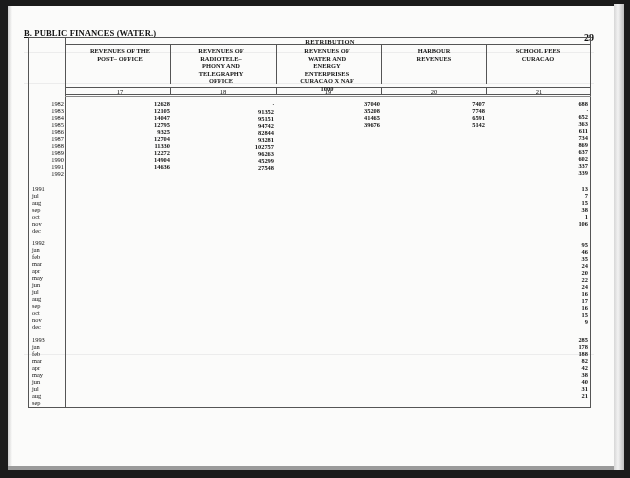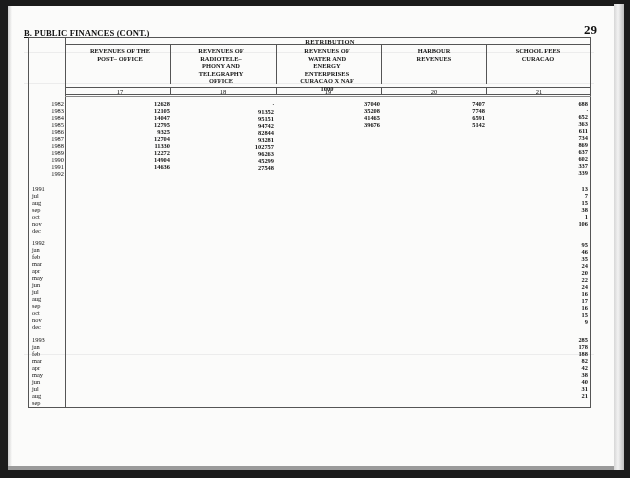--- a/index.html
+++ b/index.html
@@ -24,21 +24,21 @@
   .bottom-shadow {
     position:absolute; left:8px; top:466px; width:606px; height:4px;
     background:#9a9a9a;
   }
   .section-title {
     position:absolute; left:24px; top:28px;
     font-size:8.6px; font-weight:bold; letter-spacing:0.1px;
     text-decoration:underline; white-space:nowrap;
   }
   .page-number {
-    position:absolute; left:584px; top:22px; font-size:13px; font-weight:bold;
+    position:absolute; left:584px; top:32px; font-size:10px; font-weight:bold;
   }
   
   .frame {
     position:absolute; left:28px; top:37px; width:563px; height:371px;
     border:1px solid #555; box-sizing:border-box;
   }
   .vline { position:absolute; width:1px; background:#555; }
   .hline { position:absolute; height:1px; background:#555; }
   .hthin { position:absolute; height:1px; background:#888; }
   .group-header {
@@ -66,21 +66,21 @@
 
 <div class="page"></div>
 <div class="page-left-shadow"></div>
 <div class="page-edge"></div>
 <div class="bottom-shadow"></div>
 
 <div class="ghost-grid" style="left:24px;top:52px;width:570px;height:1px;"></div>
 <div class="ghost-grid" style="left:24px;top:83px;width:570px;height:1px;"></div>
 <div class="ghost-grid" style="left:24px;top:354px;width:570px;height:1px;"></div>
 
-<div class="section-title">B. PUBLIC FINANCES (CONT.)</div>
+<div class="section-title">B. PUBLIC FINANCES (WATER.)</div>
 <div class="page-number">29</div>
 
 <div class="frame"></div>
 
 <div class="vline" style="left:65px;top:37px;height:371px;"></div>
 
 <div class="hline" style="left:65px;top:44px;width:526px;"></div>
 <div class="group-header" style="left:270px;width:120px;">RETRIBUTION</div>
 
 <div class="hline" style="left:65px;top:87px;width:526px;"></div>

